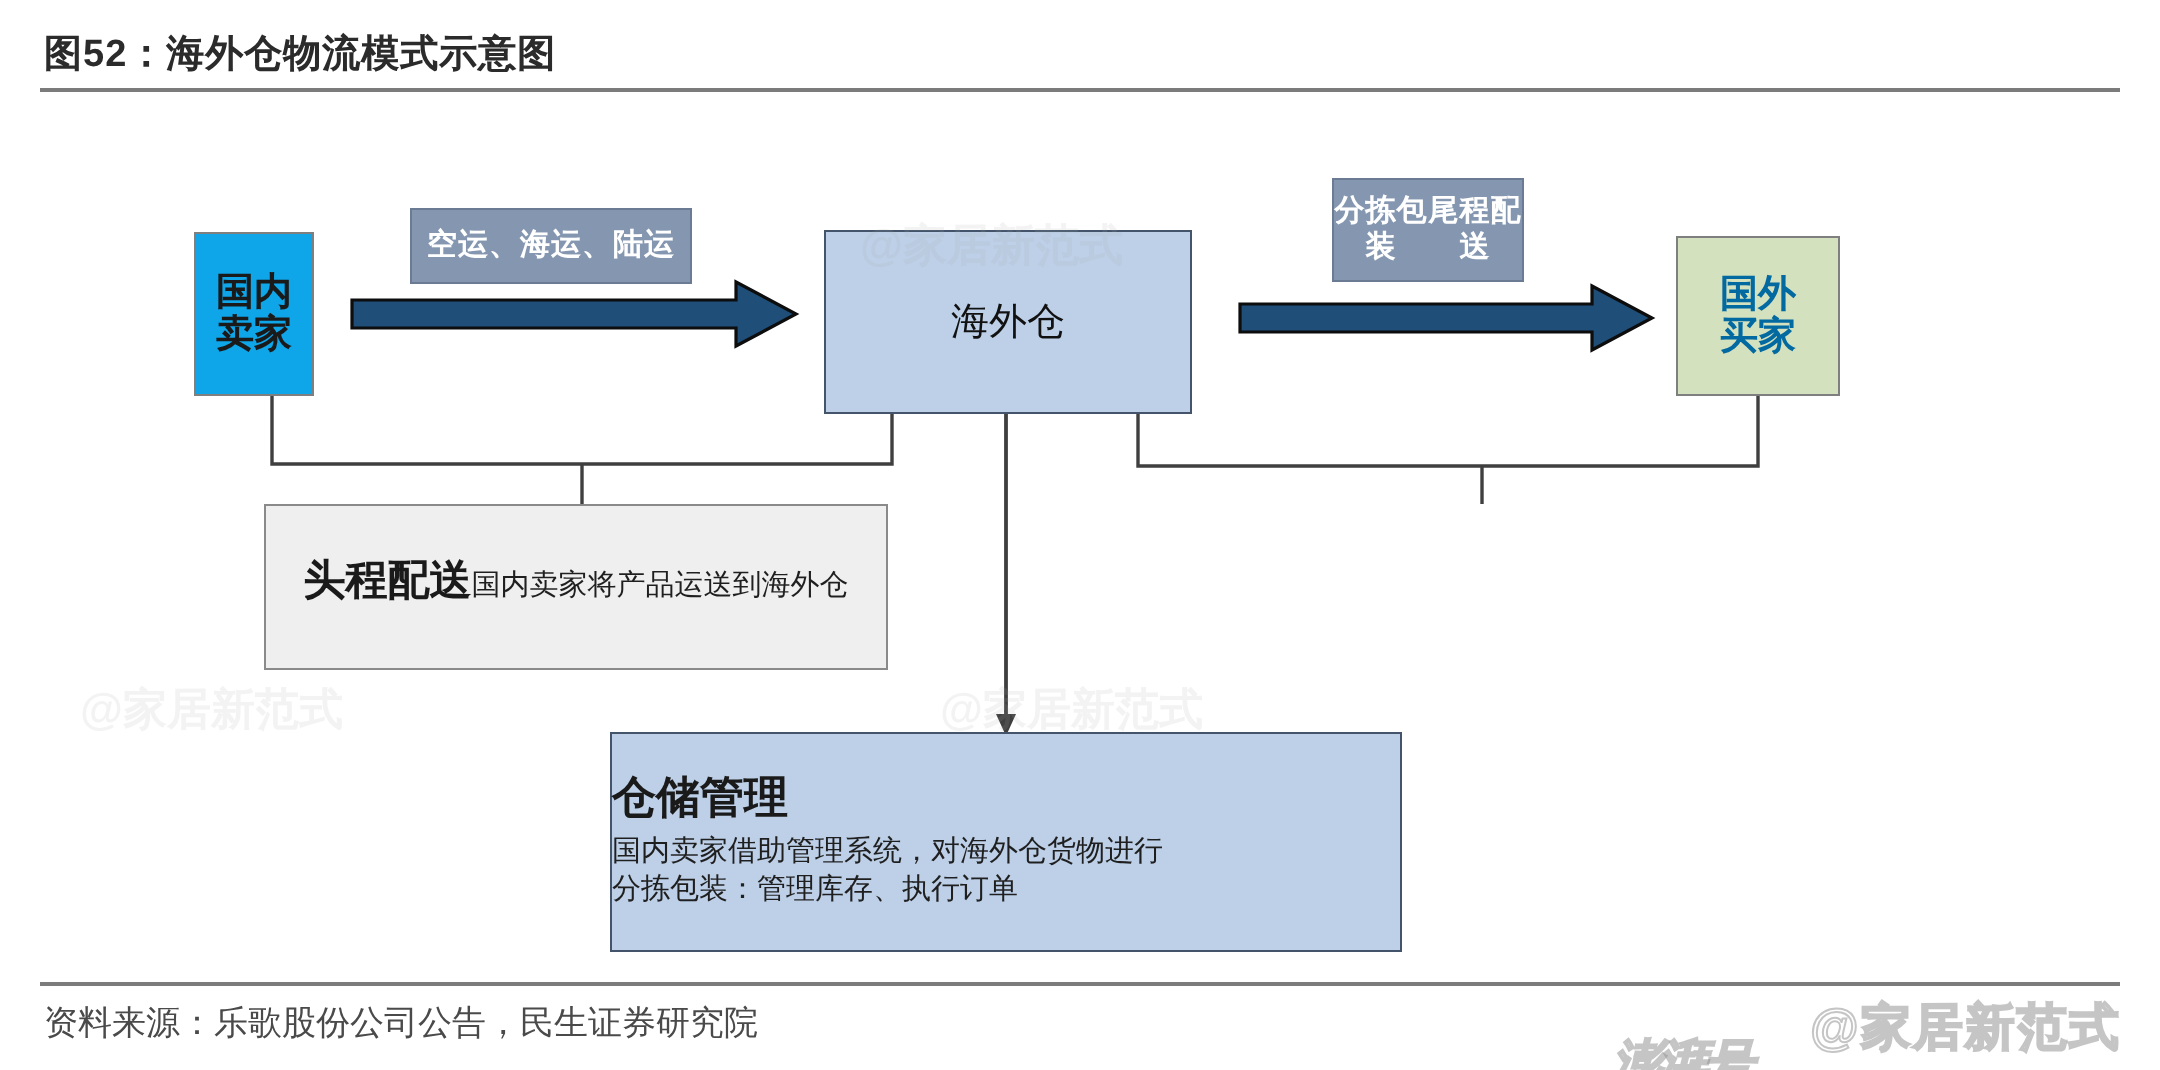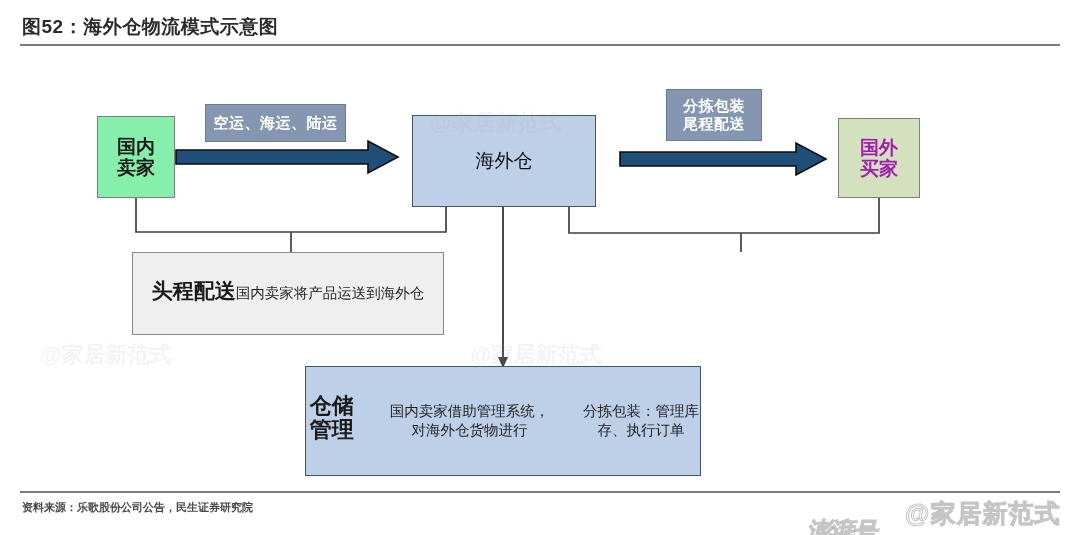--- a/index.html
+++ b/index.html
@@ -42,24 +42,23 @@
     left: 20px;
     top: 491px;
     width: 1040px;
     height: 0;
     border-top: 2px solid #7b7b7b;
   }
   #source-note {
     position: absolute;
     left: 22px;
     top: 500px;
-    font-size: 11px;
+    font-size: 17px;
     color: #4a4a4a;
     white-space: nowrap;
-    font-weight: bold;
   }
 
   
   .watermark {
     position: absolute;
     color: transparent;
     -webkit-text-stroke: 1px rgba(150,150,150,0.55);
     font-size: 25px;
     font-weight: bold;
     white-space: nowrap;
@@ -109,22 +108,22 @@
     position: absolute;
     box-sizing: border-box;
     display: flex;
     flex-direction: column;
     align-items: center;
     justify-content: center;
     text-align: center;
   }
 
   #node-domestic-seller {
-    left: 97px; top: 68px; width: 78px; height: 82px;
-    background: #86efac;
+    left: 97px; top: 68px; width: 60px; height: 82px;
+    background: #0ea5e9;
     border: 1.6px solid #7f7f7f;
     text-align: center;
   }
   #node-domestic-seller .node-title {
     font-size: 19px; font-weight: bold; line-height: 1.12;
     color: #1a1a1a;
   }
 
   #node-overseas-warehouse {
     left: 412px; top: 67px; width: 184px; height: 92px;
@@ -135,32 +134,32 @@
     font-size: 19px; font-weight: normal; color: #111;
   }
 
   #node-foreign-buyer {
     left: 838px; top: 70px; width: 82px; height: 80px;
     background: #d3e1bf;
     border: 1.6px solid #7f7f7f;
   }
   #node-foreign-buyer .node-title {
     font-size: 19px; font-weight: bold; line-height: 1.12;
-    color: #a21caf;
+    color: #0369a1;
   }
 
   
   .transport-label {
     position: absolute;
     box-sizing: border-box;
     background: #8496b0;
     border: 1.6px solid #6a7b93;
     color: #ffffff;
     display: flex;
-    flex-direction: column;
+    flex-direction: row;
     align-items: center;
     justify-content: center;
     text-align: center;
     font-size: 15px;
     font-weight: bold;
     line-height: 1.18;
     letter-spacing: 0.5px;
   }
   #label-transport-modes {
     left: 205px; top: 56px; width: 141px; height: 38px;
@@ -199,24 +198,24 @@
     left: 556px; top: 204px; width: 370px; height: 85px;
   }
 
   #box-warehouse-mgmt {
     position: absolute;
     box-sizing: border-box;
     left: 305px; top: 318px; width: 396px; height: 110px;
     background: #bdd0e8;
     border: 1.4px solid #44546a;
     display: flex;
-    align-items: center;
-    justify-content: center;
-    text-align: center;
-    gap: 32px;
+    flex-direction: column;
+    align-items: flex-start;
+    justify-content: center;
+    text-align: center;
   }
   #box-warehouse-mgmt .info-title { font-size: 22px; margin-bottom: 6px; }
   #box-warehouse-mgmt .info-desc { font-size: 14.5px; }
 </style>
 </head>
 <body>
 
 <div id="figure-title">图52：海外仓物流模式示意图</div>
 <div id="title-rule"></div>
 

